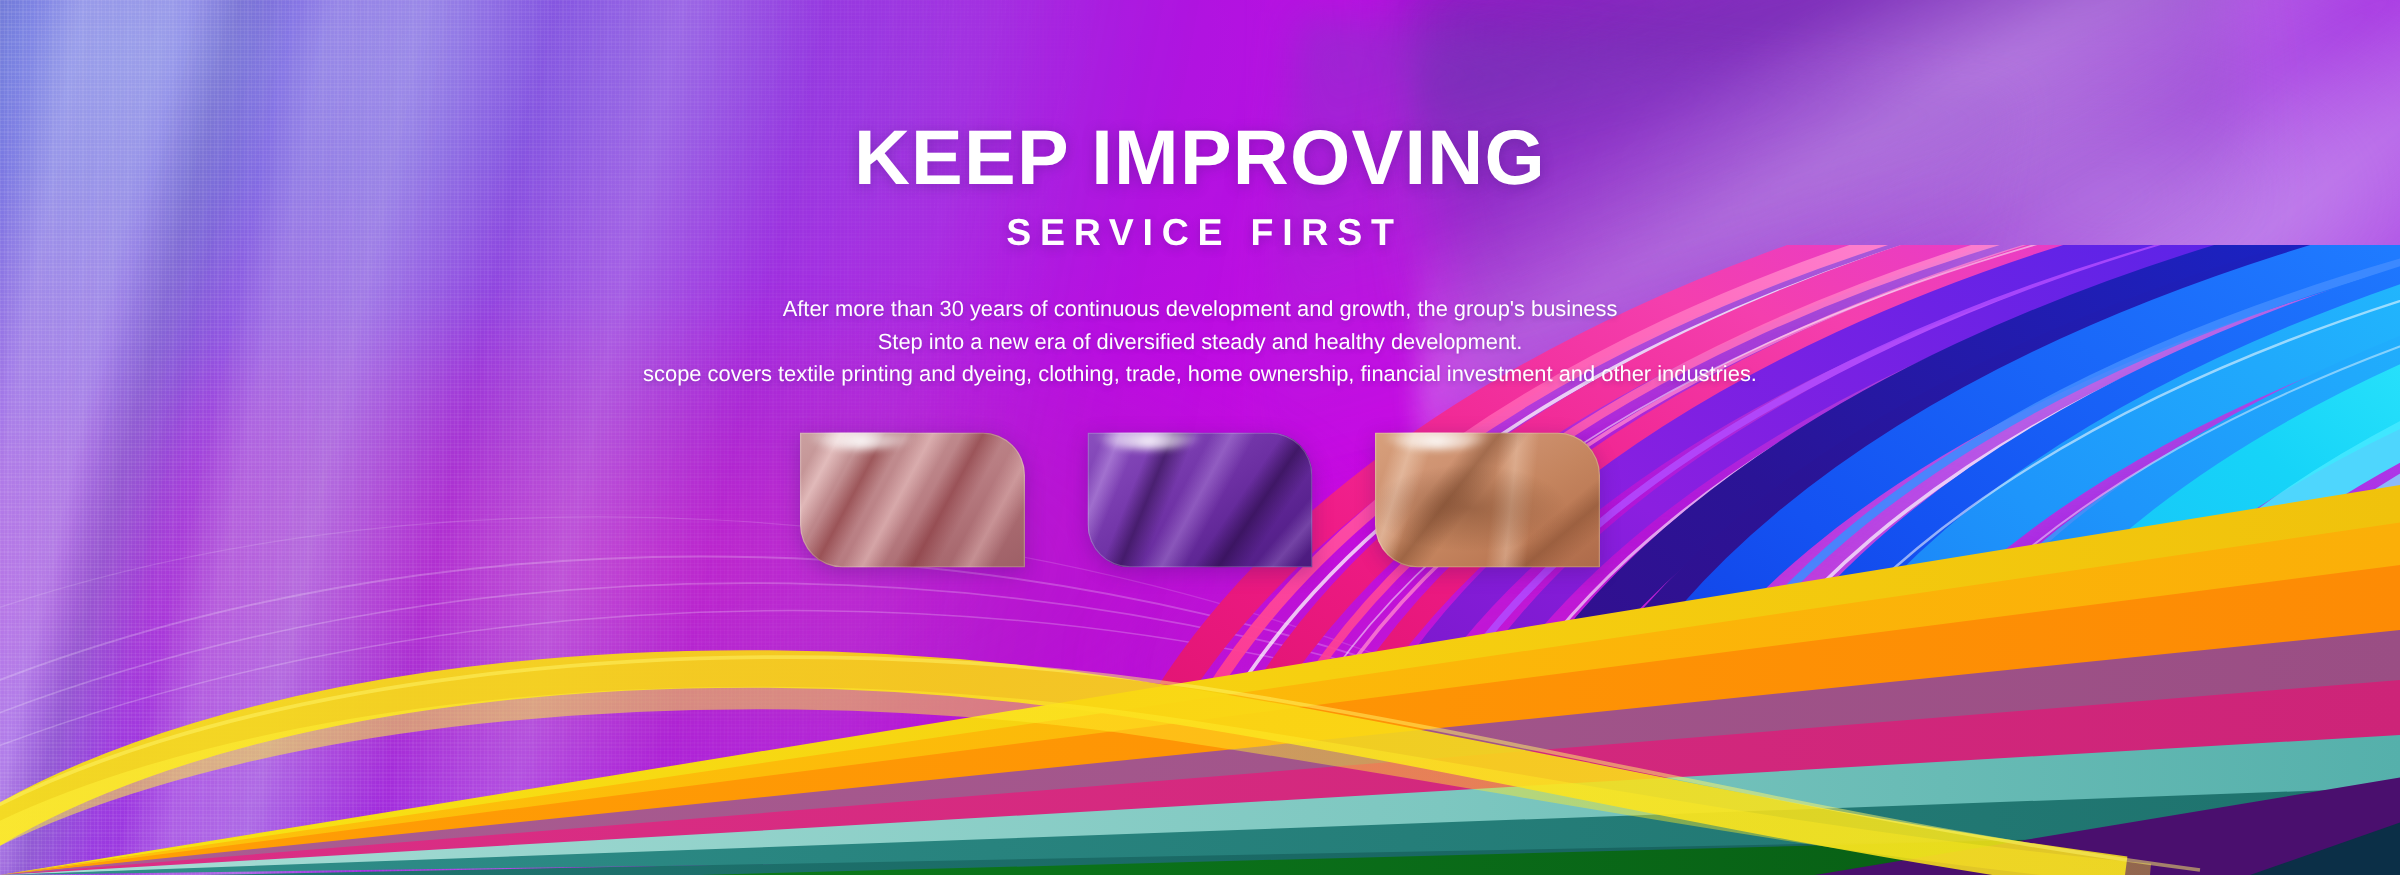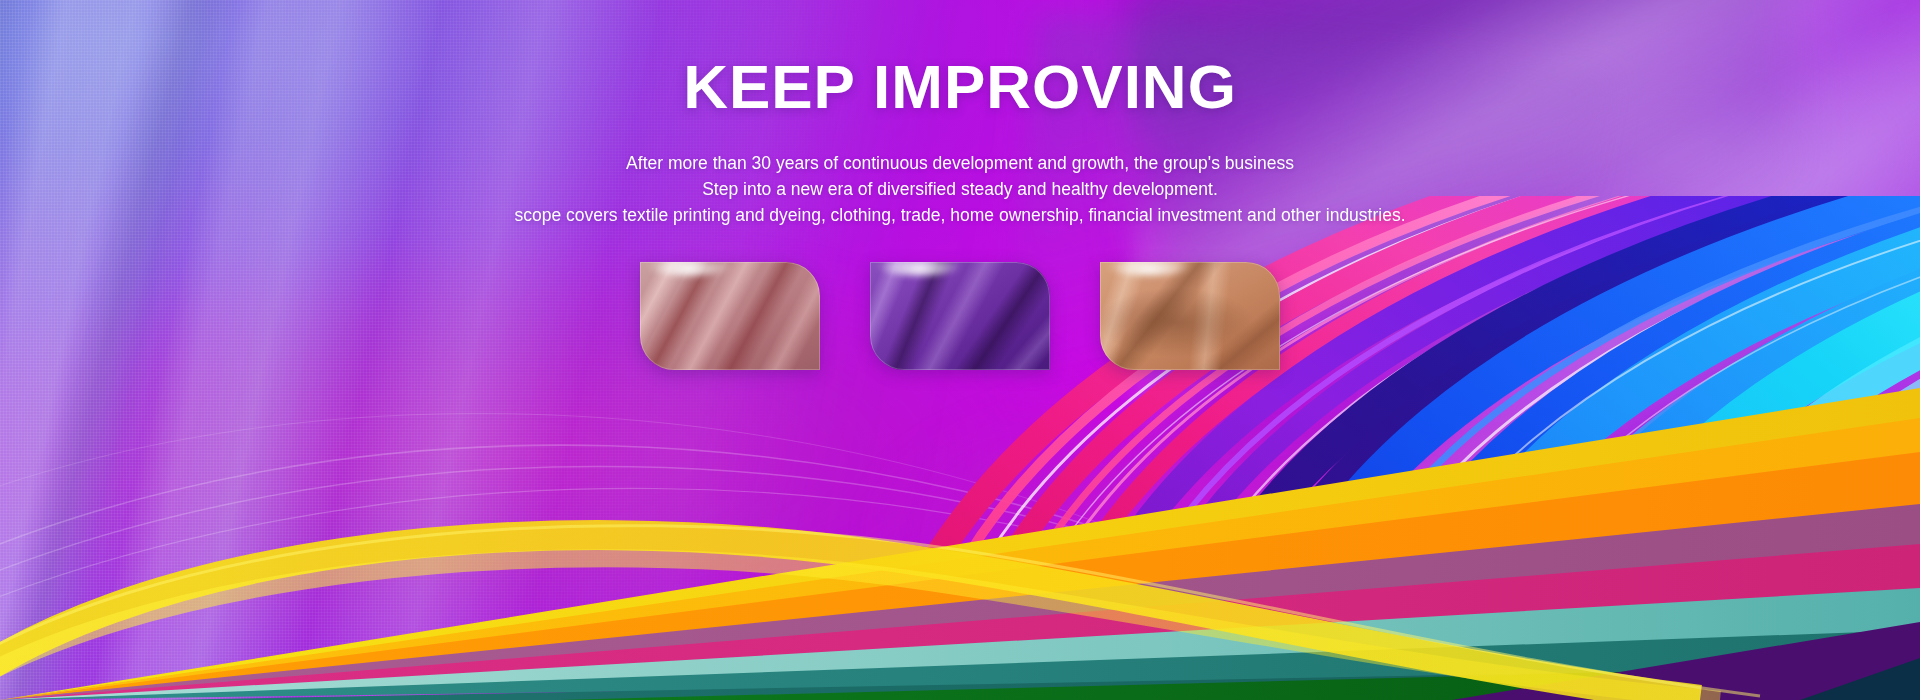--- a/index.html
+++ b/index.html
@@ -143,23 +143,23 @@
 
   
   .bands { position: absolute; left: 0; bottom: 0; width: 100%; height: 62%; }
 
   
   .swoosh { position: absolute; left: 0; bottom: 0; width: 100%; height: 46%; }
 
   
   .content {
     position: absolute;
-    left: 0; top: 12px;
+    left: 0; top: 0;
     width: 100%;
-    padding-top: 44px;
+    padding-top: 96px;
     text-align: center;
     z-index: 40;
   }
 
   .headline {
     margin: 0;
     font-size: 62px;
     line-height: 1.0;
     font-weight: bold;
     color: #ffffff;
@@ -437,20 +437,21 @@
       <path d="M -60 322 C 120 176, 520 122, 900 180 C 1180 222, 1420 286, 1700 322" stroke="url(#swA)" stroke-width="30"></path>
       <path d="M -60 322 C 130 198, 540 146, 930 204 C 1200 244, 1440 296, 1720 322" stroke="url(#swB)" stroke-width="18"></path>
       <path d="M -60 300 C 140 166, 560 112, 960 172 C 1230 214, 1480 282, 1760 318" stroke="#fff66a" stroke-width="3" opacity="0.5"></path>
     </g>
   </svg>
 
   <div class="content">
 
     <h1 class="headline">KEEP IMPROVING</h1>
 
+    <h2 class="subheadline">SERVICE FIRST</h2>
 
     <div class="body-copy">
       <p>After more than 30 years of continuous development and growth, the group's business</p>
       <p>Step into a new era of diversified steady and healthy development.</p>
       <p>scope covers textile printing and dyeing, clothing, trade, home ownership, financial investment and other industries.</p>
     </div>
 
     <div class="swatches">
 
       <div class="swatch">

